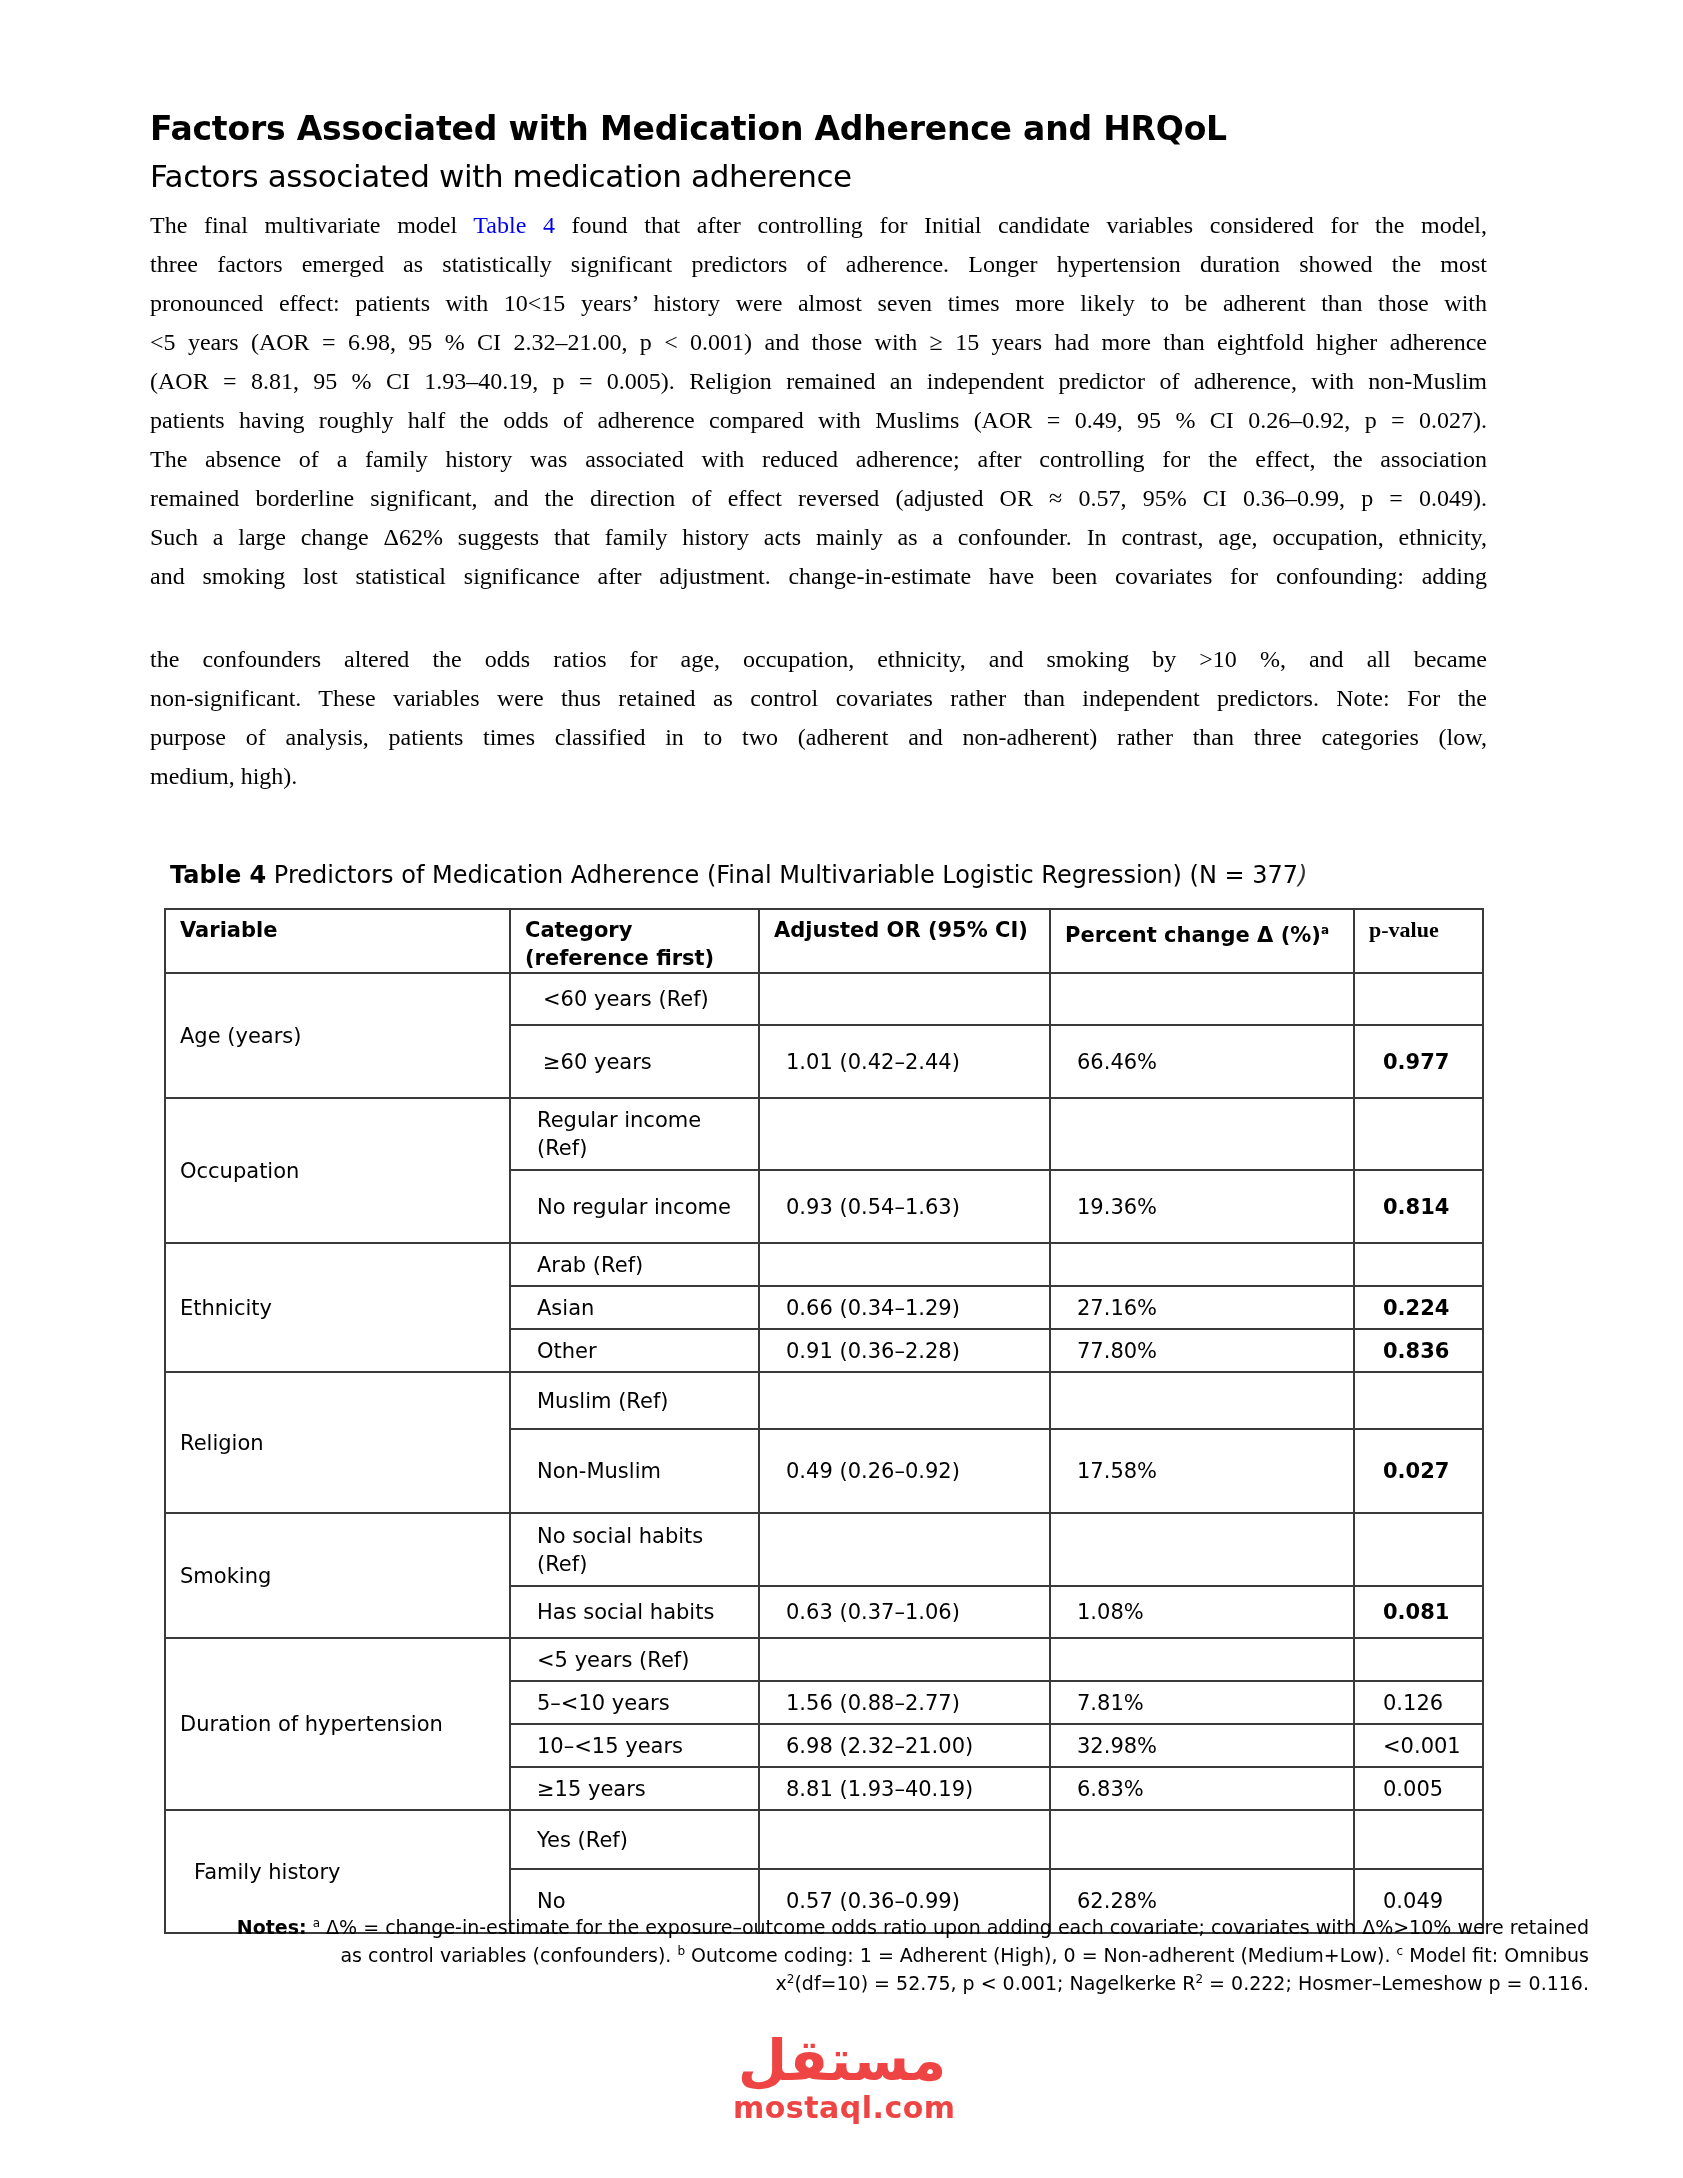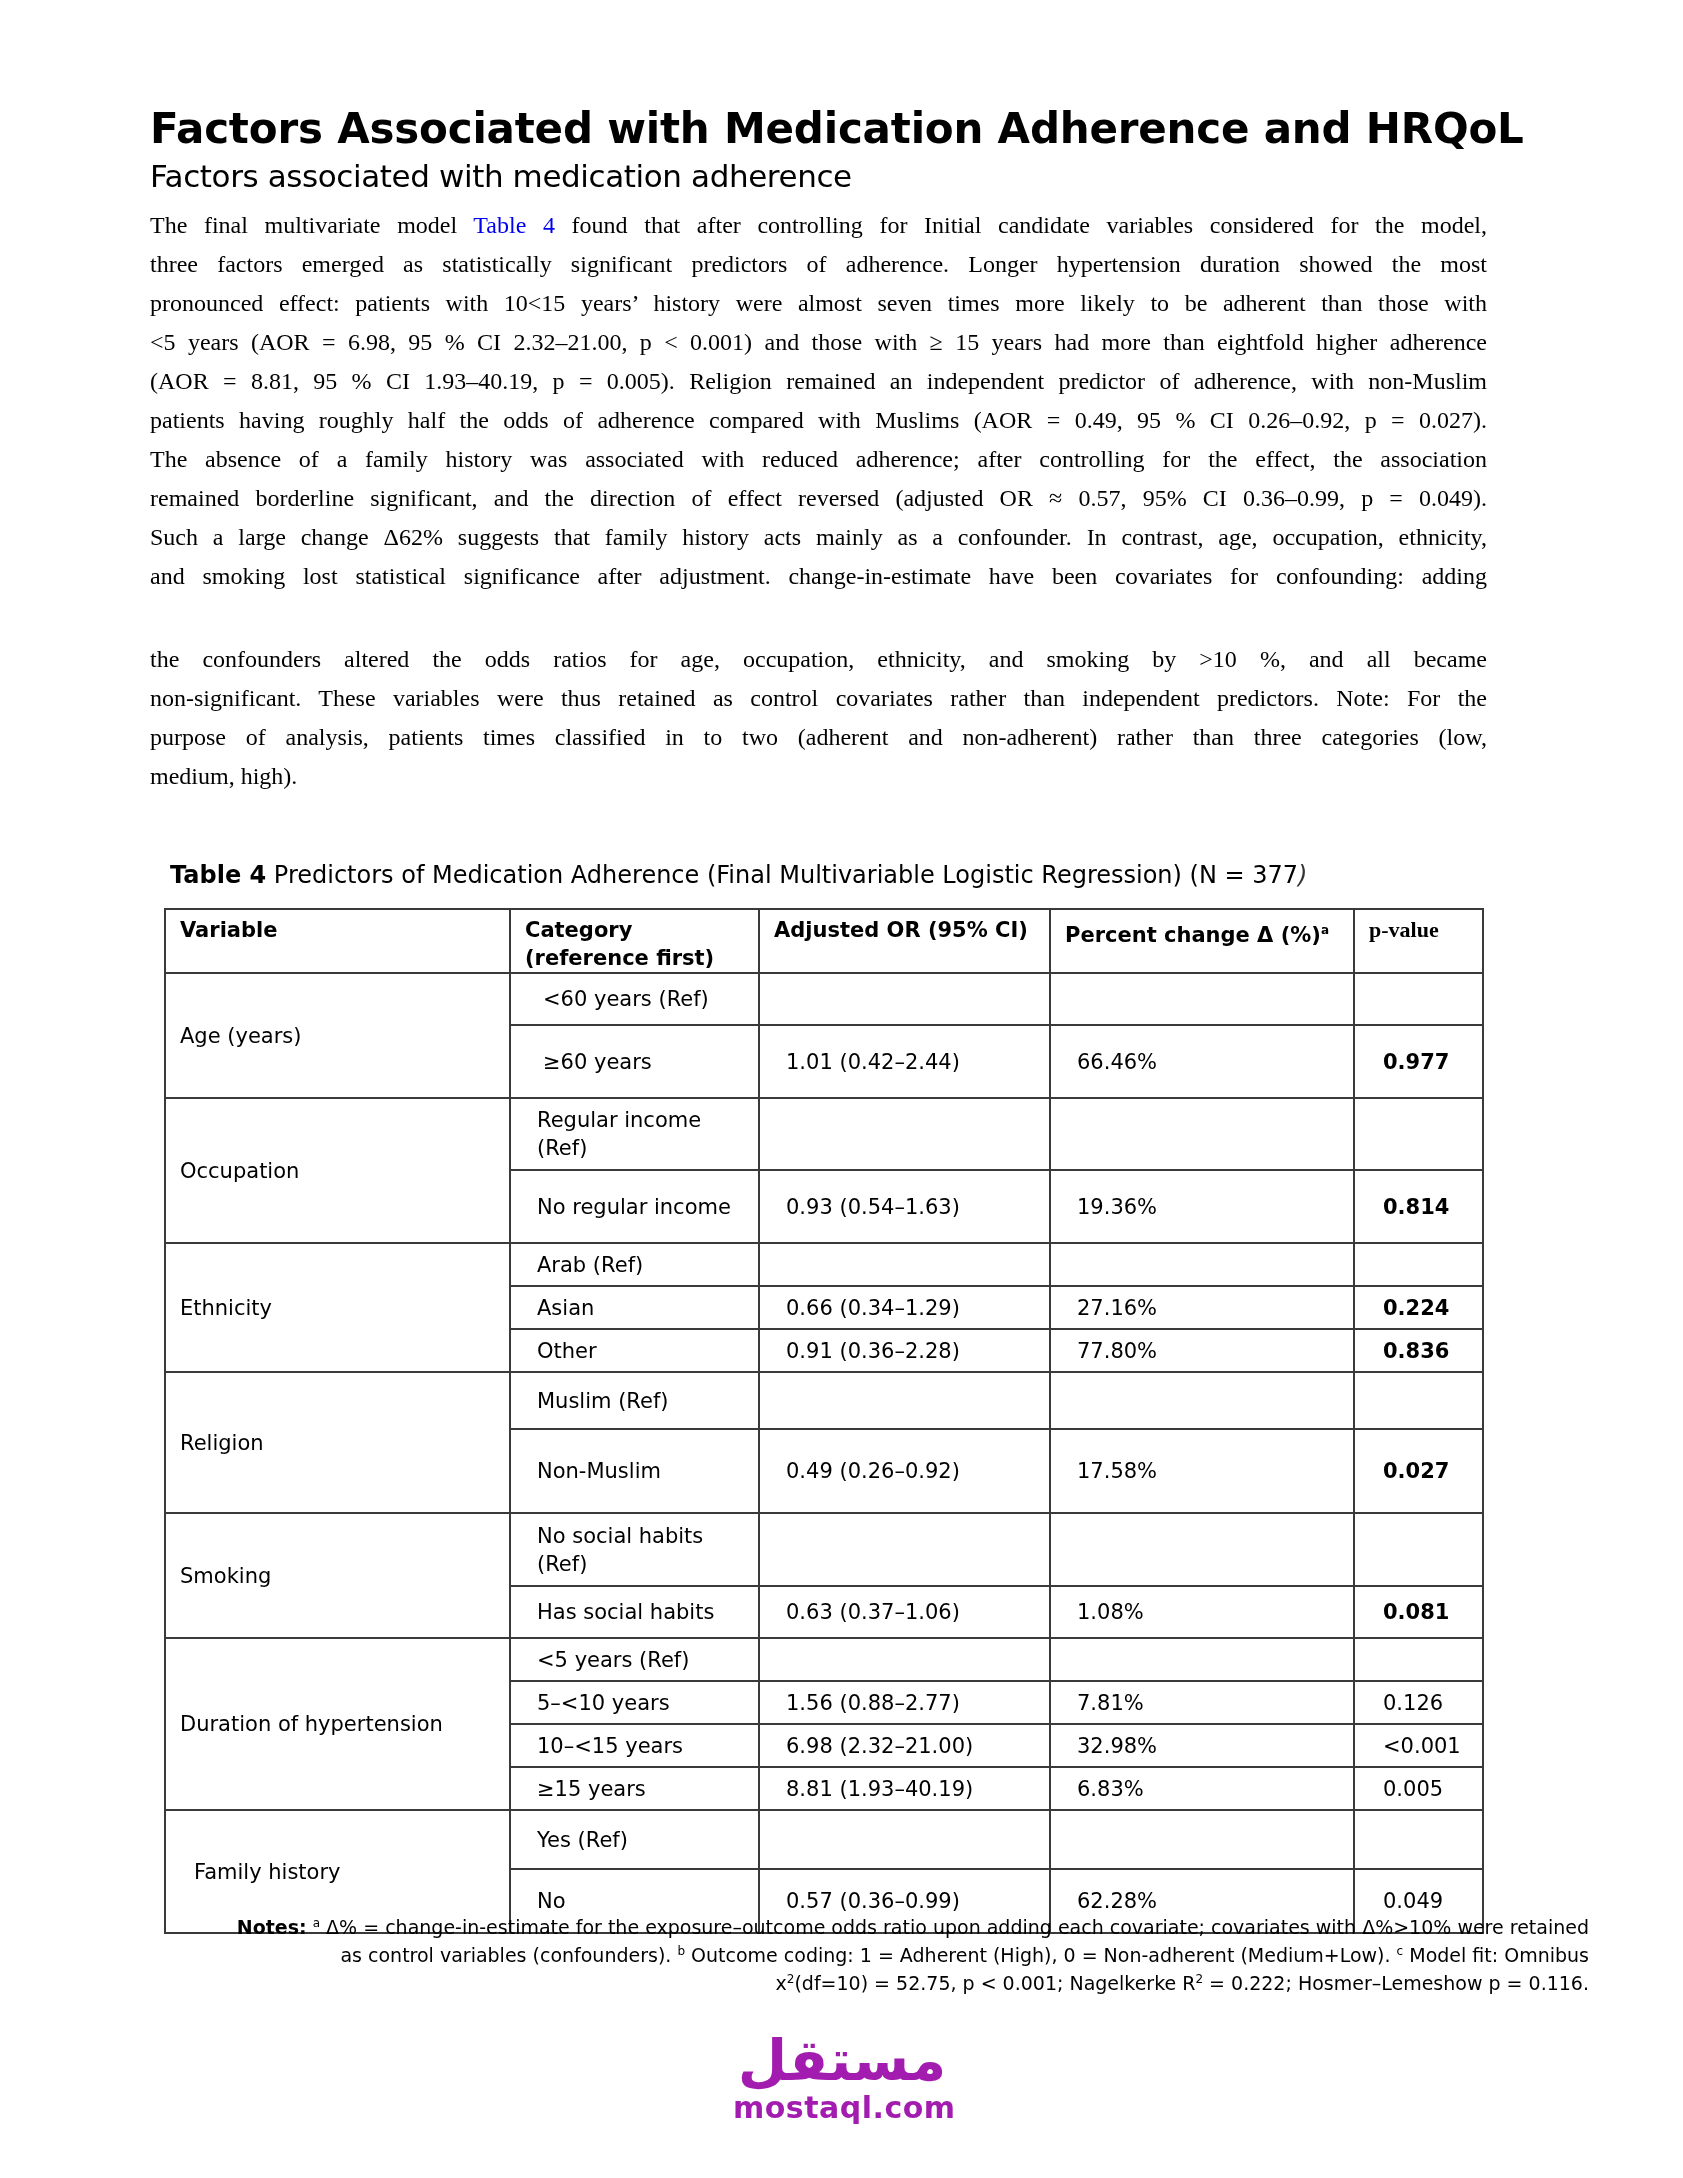--- a/index.html
+++ b/index.html
@@ -1,18 +1,18 @@
 <!DOCTYPE html>
 <html><head>
 <meta charset="utf-8">
 <style>
   html, body { margin: 0; padding: 0; background: #ffffff; }
   body { width: 1683px; height: 2178px; position: relative; overflow: hidden; color: #000; }
   .abs { position: absolute; }
-  .h1 { left: 150px; top: 107px; font-family: "DejaVu Sans", sans-serif; font-weight: bold; font-size: 42px; line-height: 44px; white-space: nowrap; letter-spacing: -0.2px; text-align: right; }
+  .h1 { left: 150px; top: 107px; font-family: "DejaVu Sans", sans-serif; font-weight: bold; font-size: 33px; line-height: 44px; white-space: nowrap; letter-spacing: -0.2px; text-align: right; }
   .h2 { left: 150px; top: 154px; font-family: "DejaVu Sans", sans-serif; font-size: 31px; line-height: 44px; white-space: nowrap; letter-spacing: -0.4px; }
   .para { left: 150px; width: 1337px; font-family: "Liberation Serif", serif; font-size: 24px; line-height: 39px; text-align: justify; text-align-last: justify; }
   .para .line { display: block; height: 39px; white-space: nowrap; text-align: justify; text-align-last: justify; }
   .para .line.last { text-align-last: left; }
   .p1 { top: 206px; }
   .p2 { top: 640px; }
   .link { color: #0000ee; }
   .caption { left: 170px; top: 861px; font-family: "DejaVu Sans", sans-serif; font-size: 24px; line-height: 28px; white-space: nowrap; }
   .caption b { font-weight: bold; }
   .caption .paren { font-style: italic; color: #333; }
@@ -25,21 +25,21 @@
   table.tbl td.var.indent { padding-left: 28px; }
   table.tbl td.cat { padding-left: 26px; }
   table.tbl td.or { padding-left: 26px; }
   table.tbl td.pc { padding-left: 26px; }
   table.tbl td.p { padding-left: 28px; }
   table.tbl td.p.b { font-weight: bold; }
   .notes { left: 163px; top: 1913px; width: 1426px; font-family: "DejaVu Sans", sans-serif; font-size: 19px; line-height: 28px; }
   .notes .nl { display: block; white-space: nowrap; text-align: right; }
   .notes b { font-weight: bold; }
   .notes sup { font-size: 12px; vertical-align: 7px; line-height: 0; }
-  .wm { left: 733px; top: 2030px; width: 218px; text-align: center; color: #a21caf; font-family: "DejaVu Sans", sans-serif; }
+  .wm { left: 733px; top: 2030px; width: 218px; text-align: center; color: #ef4444; font-family: "DejaVu Sans", sans-serif; }
   .wm .ar { display: block; font-size: 57px; font-weight: bold; line-height: 61px; }
   .wm .en { display: block; font-size: 30px; line-height: 34px; font-weight: bold; letter-spacing: 0.5px; }
 </style>
 </head>
 <body>
 
 <div class="abs h1">Factors Associated with Medication Adherence and HRQoL</div>
 <div class="abs h2">Factors associated with medication adherence</div>
 
 <div class="abs para p1">

